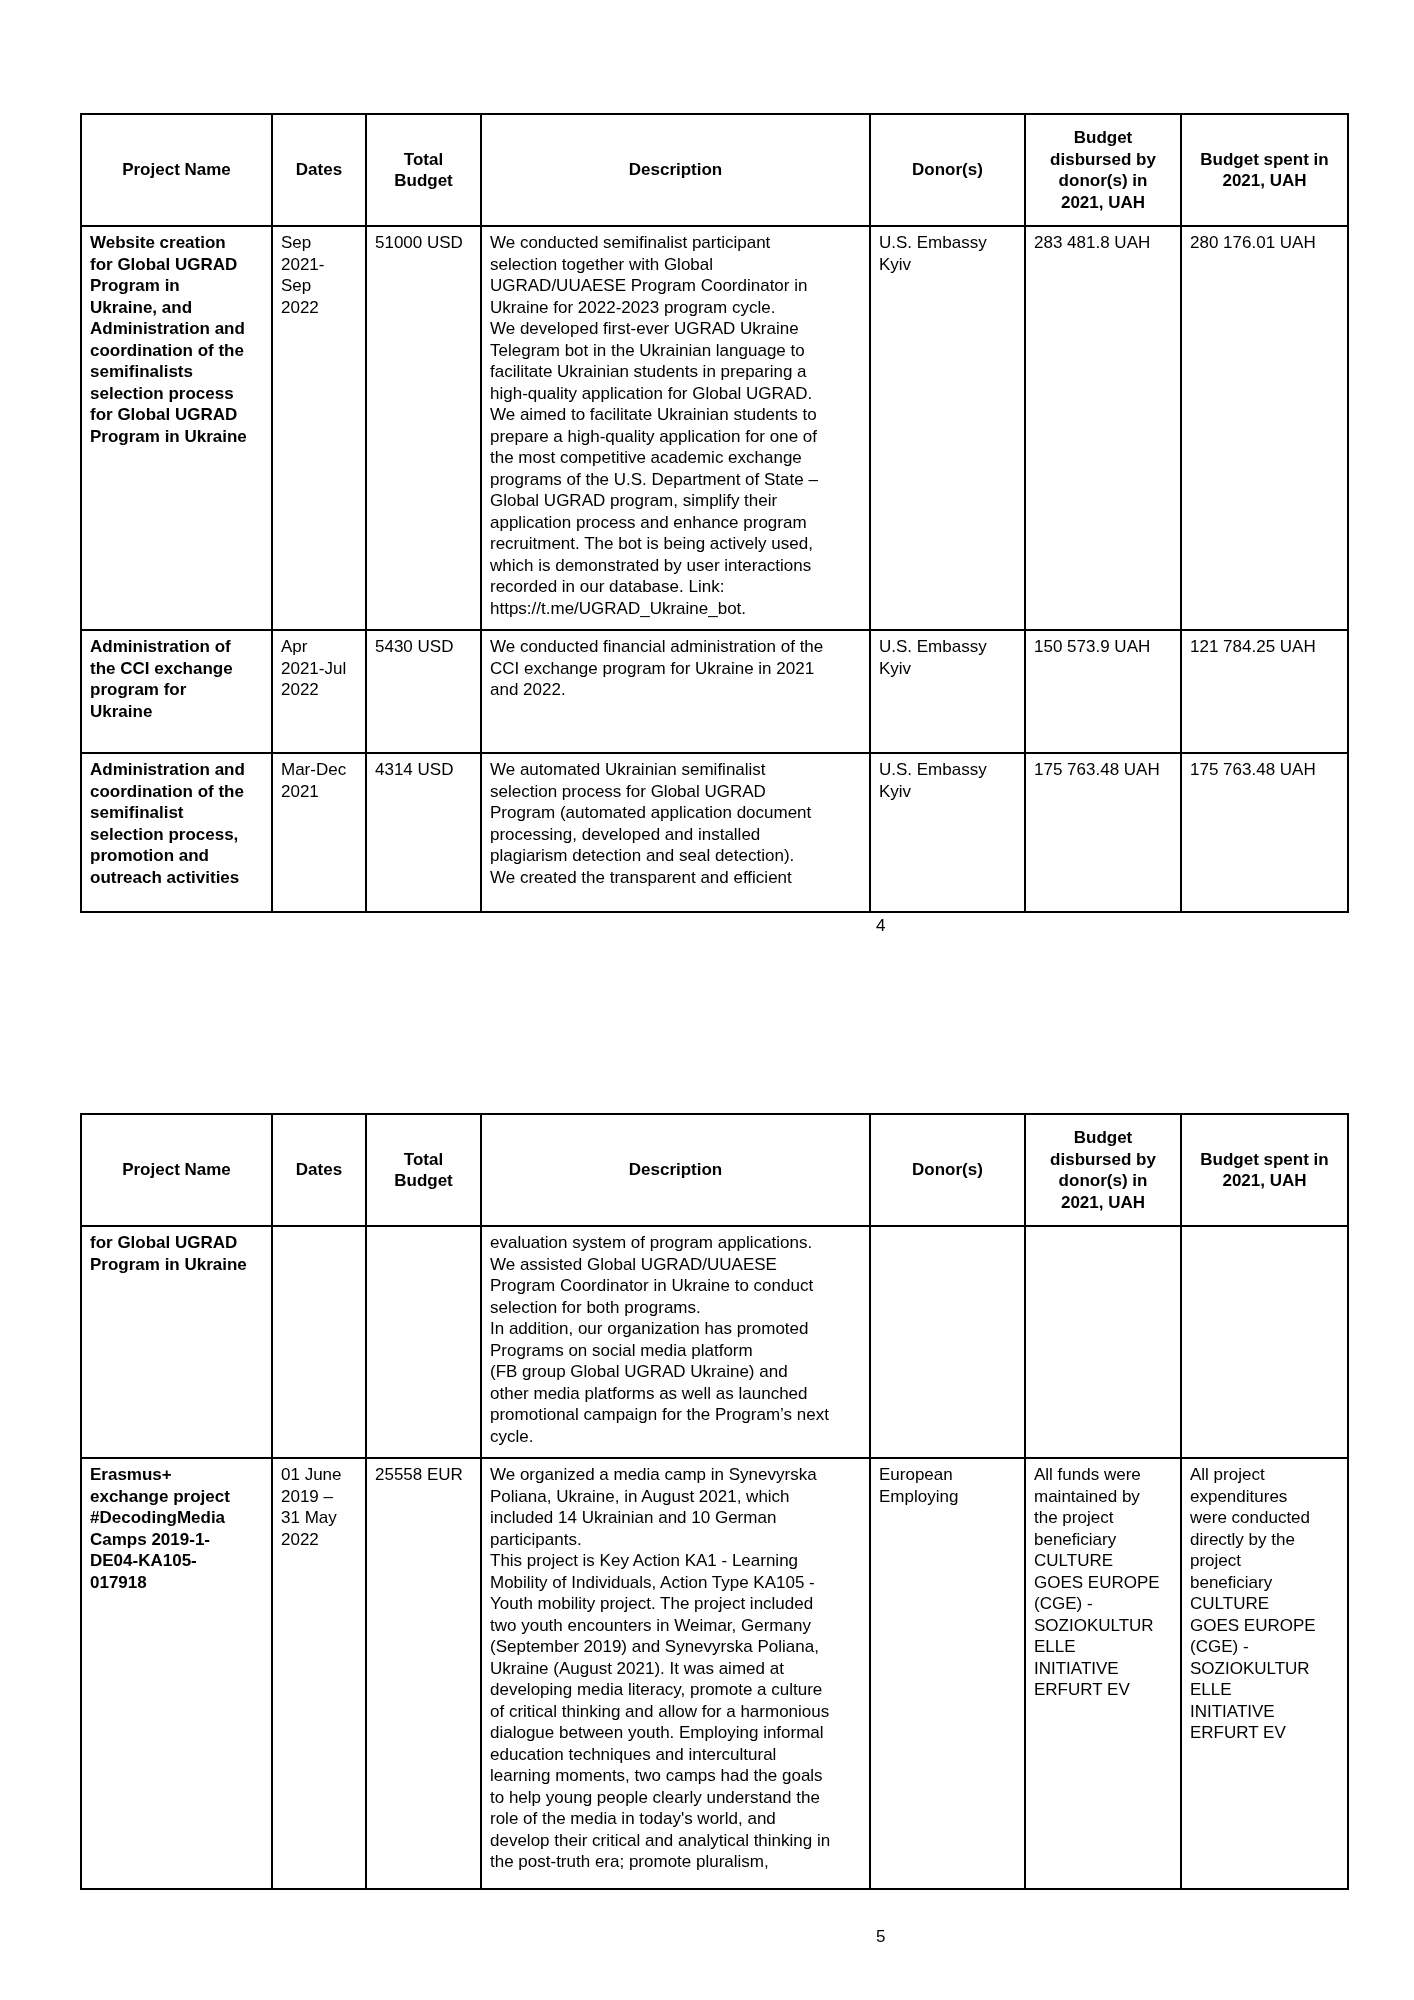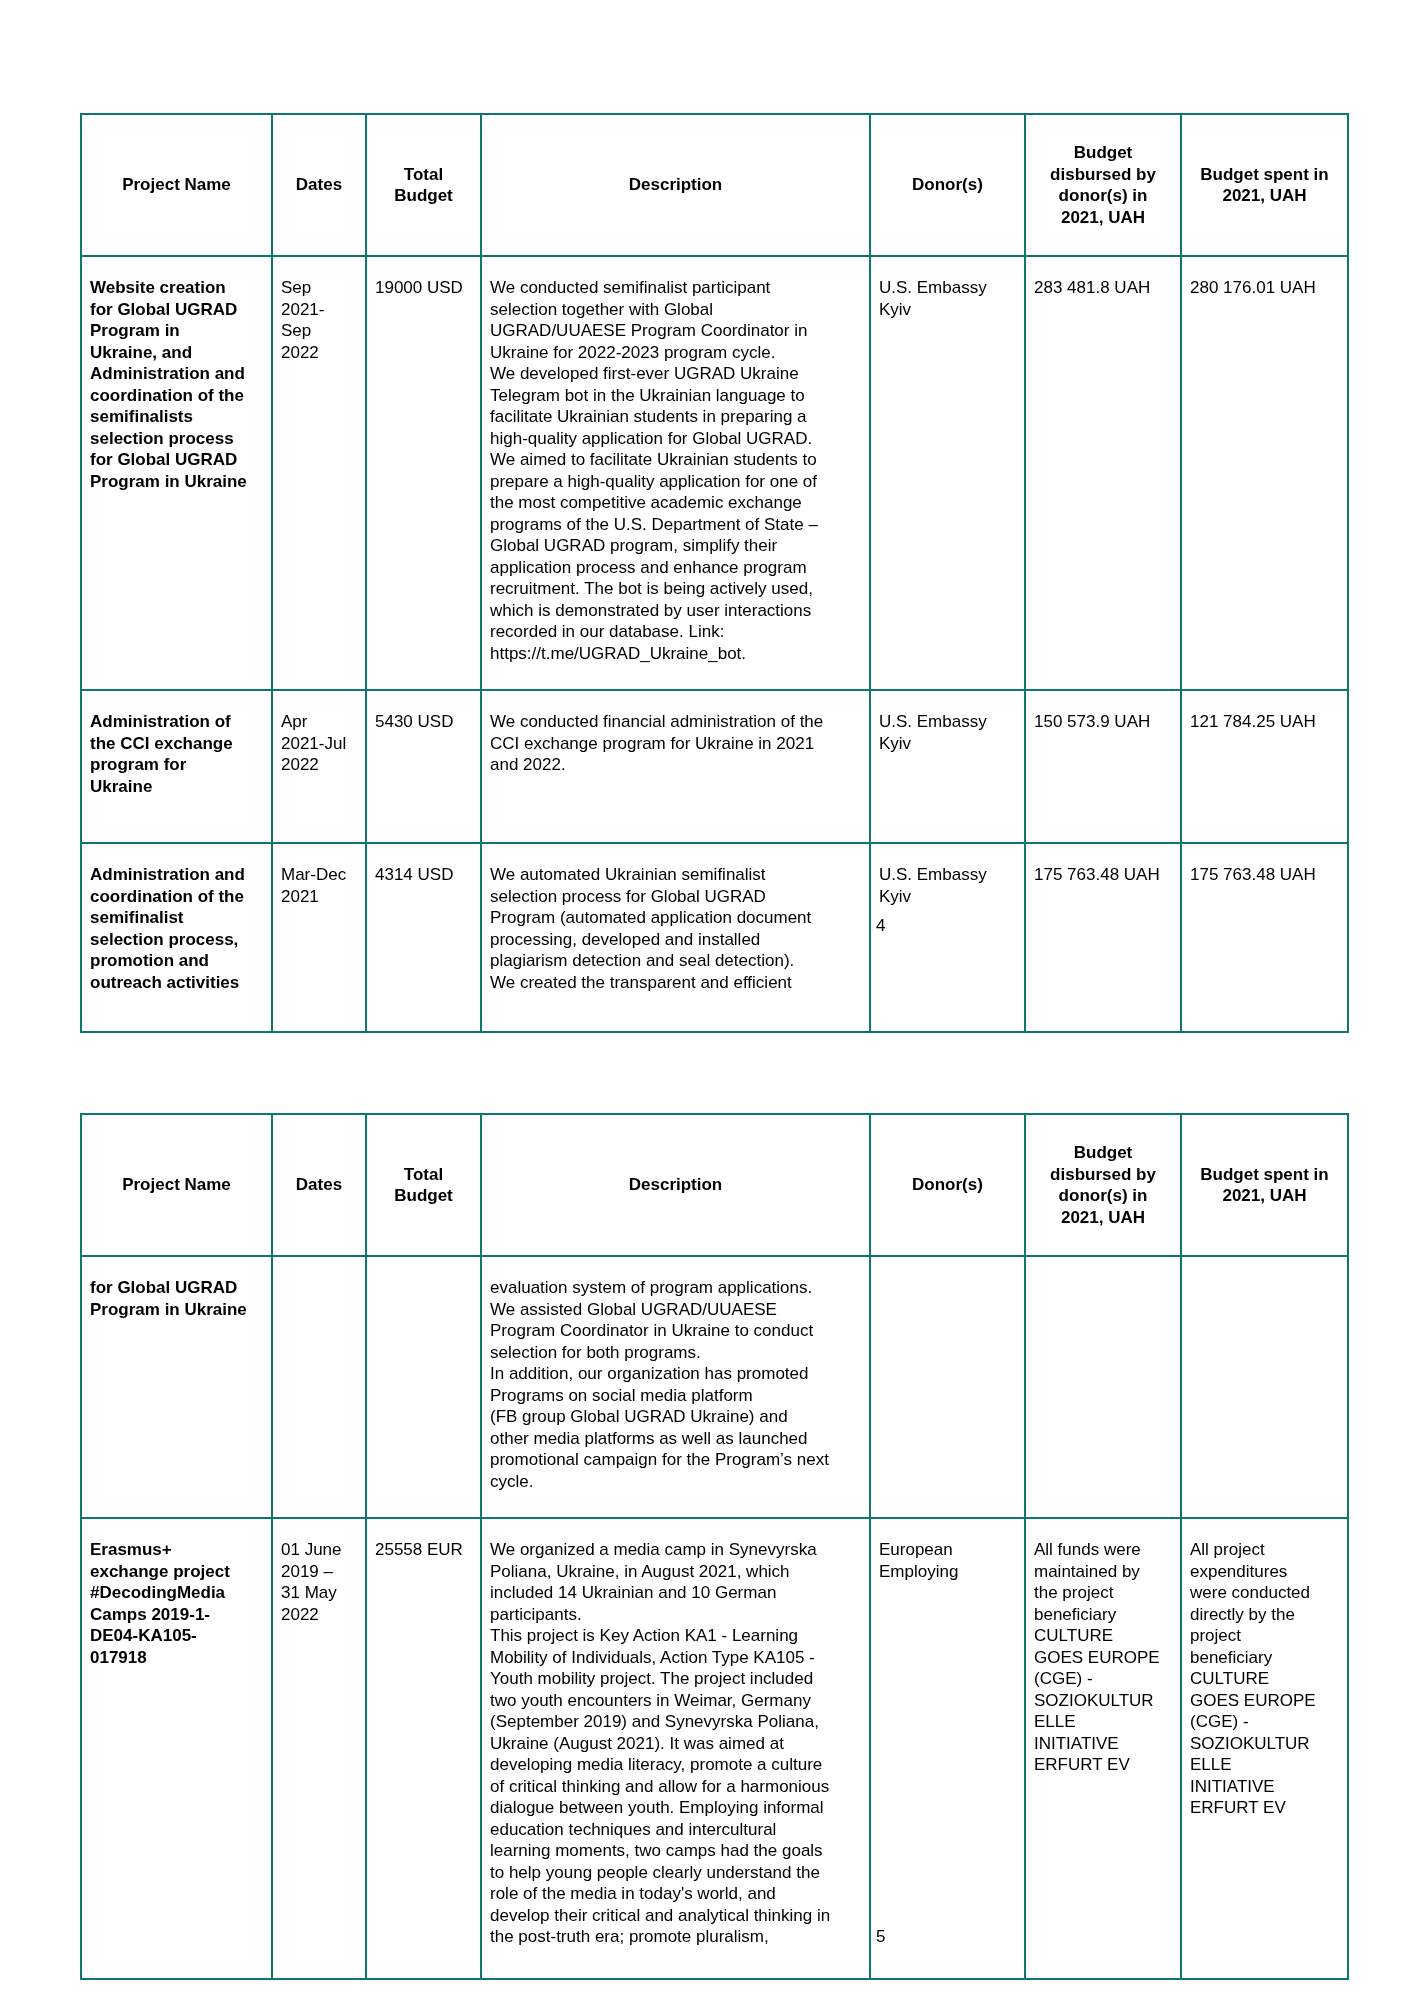--- a/index.html
+++ b/index.html
@@ -19,23 +19,23 @@
     left: 80px;
     width: 1267px;
     border-collapse: collapse;
     table-layout: fixed;
     font-size: 17px;
     line-height: 21.5px;
   }
   .doc-table.page-4 { top: 113px; }
   .doc-table.page-5 { top: 1113px; }
   .doc-table td, .doc-table th {
-    border: 2px solid #0f766e;
+    border: 2px solid #000000;
     vertical-align: top;
-    padding: 20px 8px;
+    padding: 5px 8px;
     white-space: pre-line;
     overflow-wrap: break-word;
     text-align: left;
   }
   .doc-table th {
     font-weight: bold;
     text-align: center;
     vertical-align: middle;
     height: 100px;
     white-space: pre-line;
@@ -91,21 +91,21 @@
 Administration and
 coordination of the
 semifinalists
 selection process
 for Global UGRAD
 Program in Ukraine</td>
     <td>Sep
 2021-
 Sep
 2022</td>
-    <td>19000 USD</td>
+    <td>51000 USD</td>
     <td>We conducted semifinalist participant
 selection together with Global
 UGRAD/UUAESE Program Coordinator in
 Ukraine for 2022-2023 program cycle.
 We developed first-ever UGRAD Ukraine
 Telegram bot in the Ukrainian language to
 facilitate Ukrainian students in preparing a
 high-quality application for Global UGRAD.
 We aimed to facilitate Ukrainian students to
 prepare a high-quality application for one of

